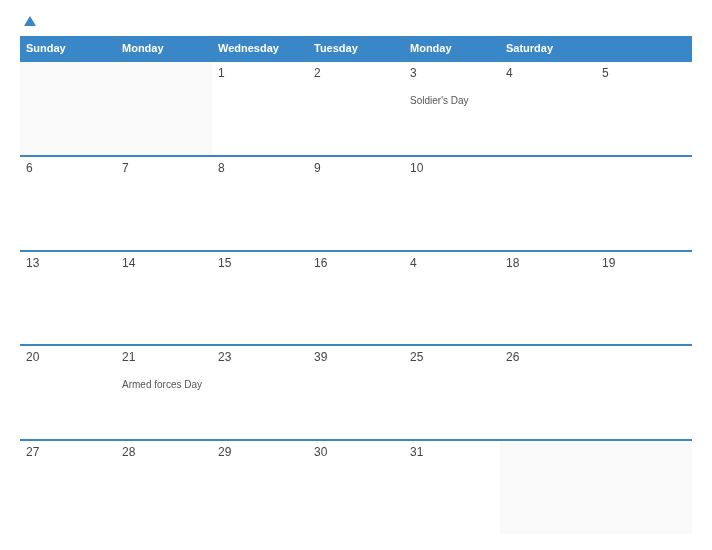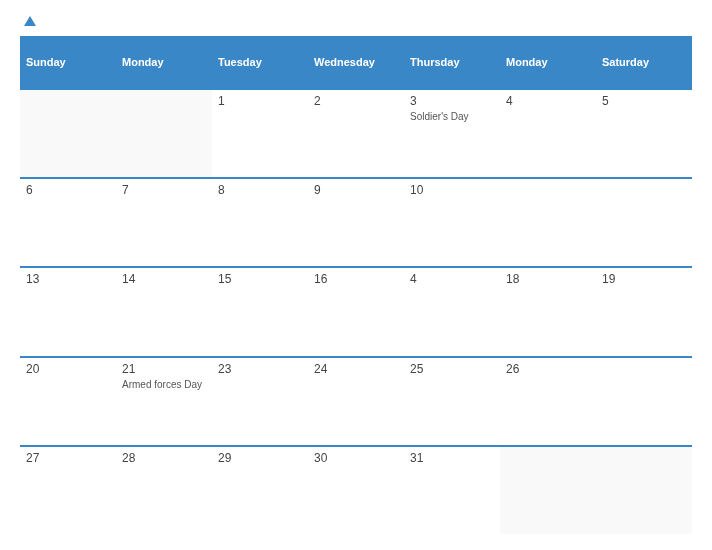--- a/index.html
+++ b/index.html
@@ -86,21 +86,21 @@
     .day-headers {
       display: grid;
       grid-template-columns: repeat(7, 1fr);
       background: #3a87c8;
     }
 
     .day-header {
       color: #fff;
       font-size: 11px;
       font-weight: bold;
-      padding: 20px 6px;
+      padding: 6px 6px;
       text-align: left;
     }
 
     
     .weeks {
       flex: 1;
       display: flex;
       flex-direction: column;
     }
 
@@ -121,21 +121,21 @@
 
     .day-number {
       font-size: 12px;
       color: #444;
       font-weight: normal;
     }
 
     .day-event {
       font-size: 10px;
       color: #555;
-      margin-top: 2px;
+      margin-top: 14px;
       line-height: 1.3;
     }
 
     .day-cell.empty {
       background: #f9f9f9;
     }
   </style>
 </head>
 <body>
 
@@ -149,23 +149,22 @@
       </span>
     </div>
     <div class="title"></div>
     <div class="country"></div>
   </div>
 
   <div class="calendar">
     <div class="day-headers">
     <div class="day-header">Sunday</div>
         <div class="day-header">Monday</div>
+        <div class="day-header">Wednesday</div>
         <div class="day-header">Tuesday</div>
-        <div class="day-header">Wednesday</div>
-        <div class="day-header">Thursday</div>
         <div class="day-header">Monday</div>
         <div class="day-header">Saturday</div>
       </div>
     <div class="weeks">
     <div class="week-row">
           <div class="day-cell empty"></div>
           <div class="day-cell empty"></div>
           <div class="day-cell">
             <span class="day-number">1</span>
           </div>
@@ -228,21 +227,21 @@
             <span class="day-number">20</span>
           </div>
           <div class="day-cell">
             <span class="day-number">21</span>
             <span class="day-event">Armed forces Day</span>
           </div>
           <div class="day-cell">
             <span class="day-number">23</span>
           </div>
           <div class="day-cell">
-            <span class="day-number">24</span>
+            <span class="day-number">39</span>
           </div>
           <div class="day-cell">
             <span class="day-number">25</span>
           </div>
           <div class="day-cell">
             <span class="day-number">26</span>
           </div>
         </div>
         <div class="week-row">
           <div class="day-cell">

